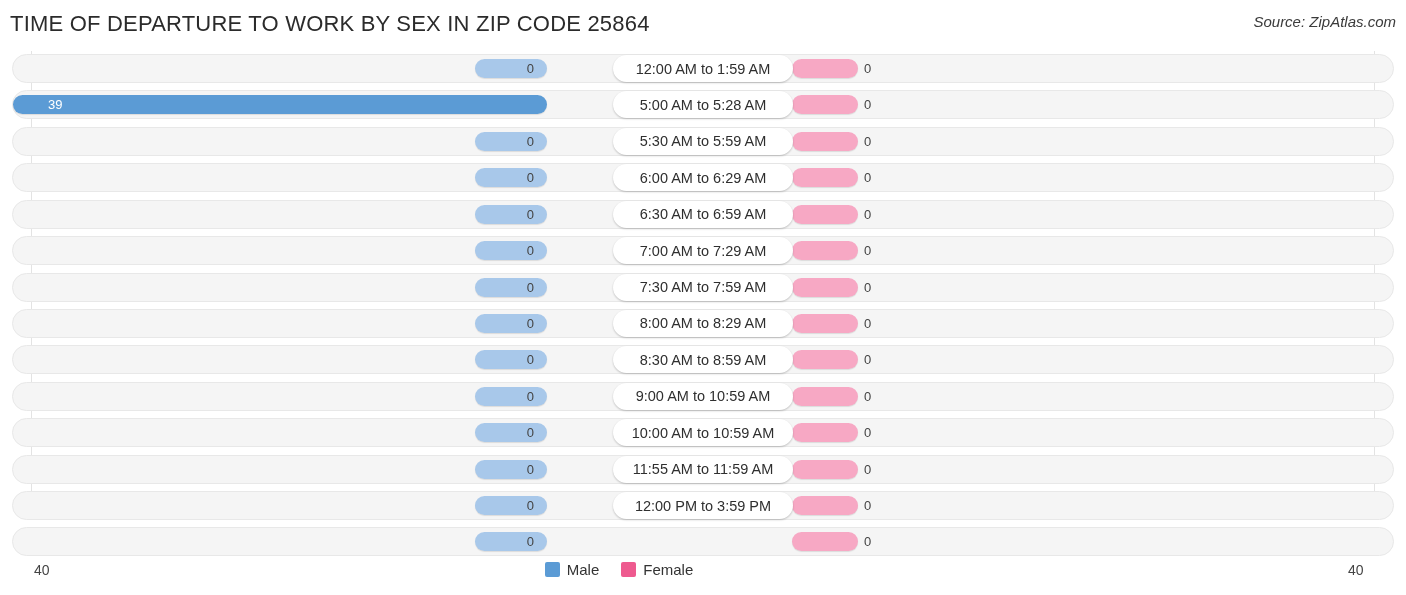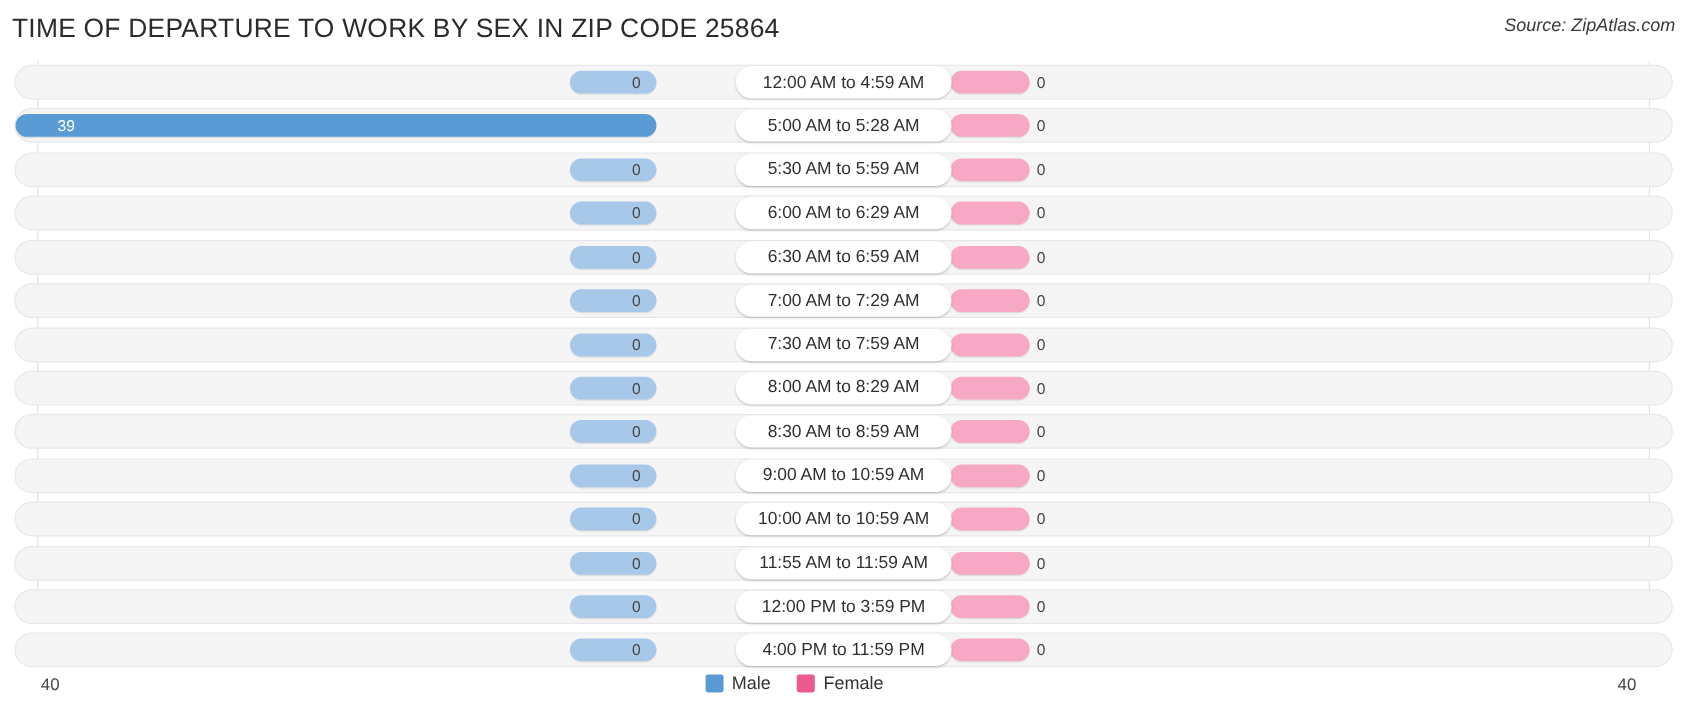--- a/index.html
+++ b/index.html
@@ -161,21 +161,20 @@
 
   .legend {
     position: absolute;
     left: 0;
     top: 561px;
     width: 1238px;
     display: flex;
     justify-content: center;
     align-items: center;
     gap: 22px;
-    padding-left: 43px;
   }
   .legend-item {
     display: flex;
     align-items: center;
     gap: 7px;
   }
   .legend-swatch {
     width: 15px;
     height: 15px;
     border-radius: 2px;
@@ -197,21 +196,21 @@
 <div class="plot" id="plot">
   <div class="gridline left"></div>
   <div class="gridline right"></div>
 <div class="row">
       <div class="track"></div>
       <div class="bar-male" style="left: 475px; width: 72px;"></div>
       <div class="val val-male">0</div>
       <div class="bar-female" style="left: 792px; width: 66px;"></div>
       <div class="val val-female">0</div>
       <div class="cat-pill">
-        <span>12:00 AM to 4:59 AM</span>
+        <span>12:00 AM to 1:59 AM</span>
       </div>
     </div>
     <div class="row">
       <div class="track"></div>
       <div class="bar-male filled" style="left: 12.675px; width: 534.325px;"></div>
       <div class="val-inside">39</div>
       <div class="bar-female" style="left: 792px; width: 66px;"></div>
       <div class="val val-female">0</div>
       <div class="cat-pill">
         <span>5:00 AM to 5:28 AM</span>
@@ -326,23 +325,20 @@
       <div class="cat-pill">
         <span>12:00 PM to 3:59 PM</span>
       </div>
     </div>
     <div class="row">
       <div class="track"></div>
       <div class="bar-male" style="left: 475px; width: 72px;"></div>
       <div class="val val-male">0</div>
       <div class="bar-female" style="left: 792px; width: 66px;"></div>
       <div class="val val-female">0</div>
-      <div class="cat-pill">
-        <span>4:00 PM to 11:59 PM</span>
-      </div>
     </div>
   </div>
 
 <div class="axis">
   <div class="axis-left">40</div>
   <div class="axis-right">40</div>
 </div>
 
 <div class="legend" id="legend">
     <div class="legend-item">

